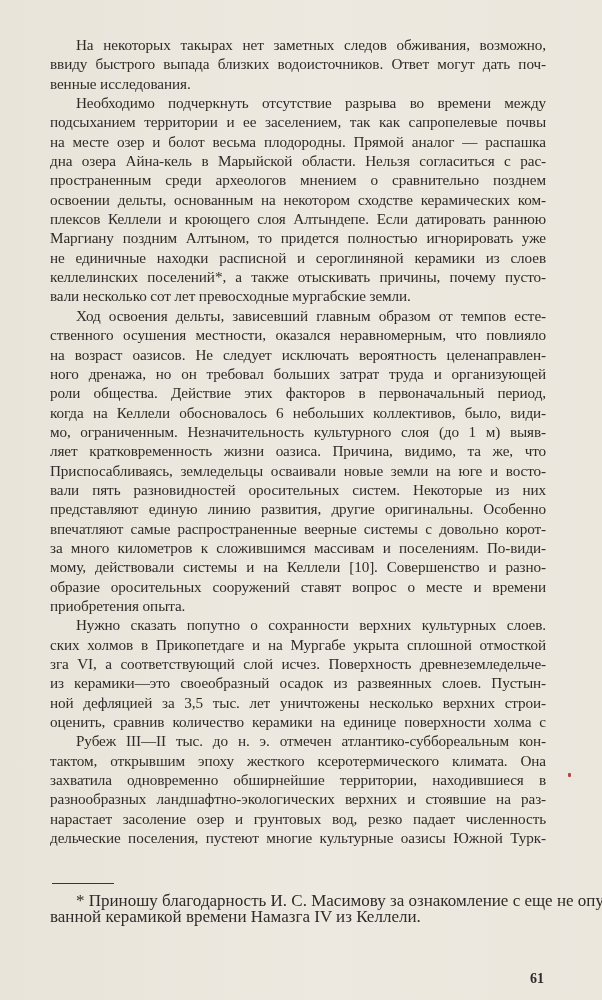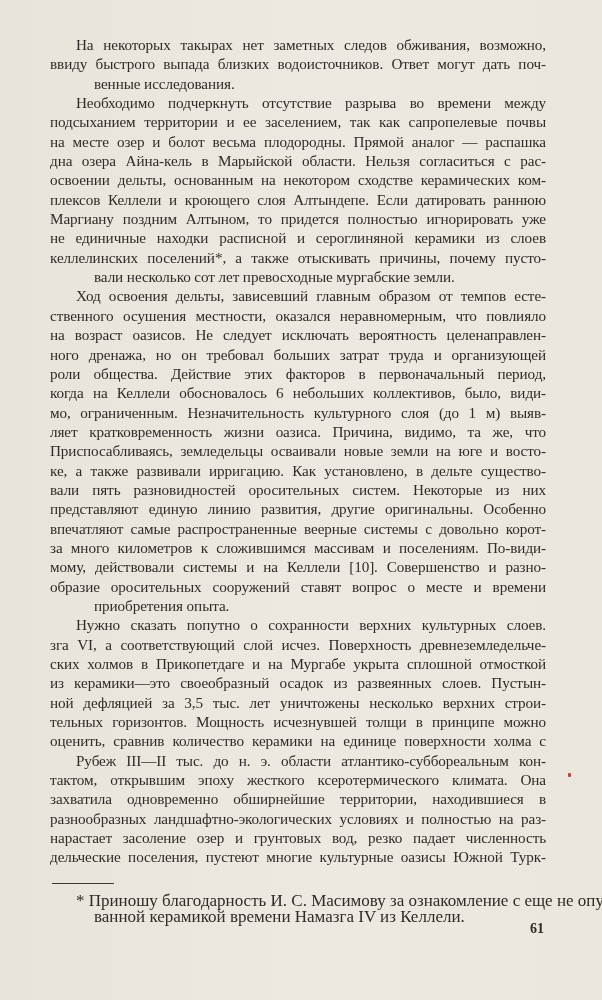--- a/index.html
+++ b/index.html
@@ -26,39 +26,39 @@
     }
     .line {
       display: block;
       white-space: nowrap;
       text-align: justify;
       text-align-last: justify;
       height: 19.35px;
       overflow: visible;
     }
     .line.indent { padding-left: 26px; }
-    .line.last { text-align-last: left; margin-left: 44px; }
+    .line.last { text-align-last: left; }
     .footnote-rule {
       position: absolute;
       left: 52px; top: 883px;
       width: 62px; height: 0;
       border-top: 1.3px solid #3a3632;
     }
     .footnote {
       position: absolute;
       left: 50px; top: 893px;
       width: 496px;
       font-size: 17px;
       line-height: 16px;
     }
     .footnote .line { height: 16px; }
     .footnote .line.indent { padding-left: 26px; }
     .page-number {
       position: absolute;
-      left: 530px; top: 921px;
+      left: 530px; top: 971px;
       font-size: 14px;
       font-weight: bold;
       font-family: "Liberation Serif", "DejaVu Serif", serif;
     }
     .speck {
       position: absolute;
       left: 568px; top: 773px;
       width: 3px; height: 4px;
       background: #b24a44;
       border-radius: 1px;
@@ -72,60 +72,59 @@
       <div>
         <span class="line indent">На некоторых такырах нет заметных следов обживания, возможно,</span>
         <span class="line">ввиду быстрого выпада близких водоисточников. Ответ могут дать поч-</span>
         <span class="line last">венные исследования.</span>
       </div>
       <div>
         <span class="line indent">Необходимо  подчеркнуть отсутствие  разрыва во времени  между</span>
         <span class="line">подсыханием территории и ее заселением, так как сапропелевые почвы</span>
         <span class="line">на месте озер и болот весьма плодородны. Прямой аналог — распашка</span>
         <span class="line">дна озера Айна-кель в Марыйской области. Нельзя согласиться с рас-</span>
+        <span class="line">пространенным  среди археологов  мнением о сравнительно  позднем</span>
         <span class="line">освоении дельты, основанным на некотором сходстве керамических ком-</span>
         <span class="line">плексов Келлели и кроющего слоя Алтындепе. Если датировать раннюю</span>
         <span class="line">Маргиану поздним Алтыном, то придется полностью игнорировать уже</span>
         <span class="line">не единичные находки расписной и сероглиняной керамики из слоев</span>
         <span class="line">келлелинских поселений*, а также отыскивать причины, почему пусто-</span>
         <span class="line last">вали несколько сот лет превосходные мургабские земли.</span>
       </div>
       <div>
         <span class="line indent">Ход освоения дельты, зависевший главным образом от темпов есте-</span>
         <span class="line">ственного осушения местности, оказался неравномерным, что повлияло</span>
         <span class="line">на возраст оазисов. Не следует исключать вероятность целенаправлен-</span>
         <span class="line">ного дренажа, но он требовал больших затрат  труда и организующей</span>
         <span class="line">роли общества.  Действие этих  факторов в первоначальный  период,</span>
         <span class="line">когда на Келлели обосновалось 6 небольших коллективов, было, види-</span>
         <span class="line">мо, ограниченным. Незначительность культурного слоя  (до 1 м)  выяв-</span>
         <span class="line">ляет кратковременность  жизни оазиса.  Причина, видимо,  та же, что</span>
         <span class="line">Приспосабливаясь,  земледельцы осваивали новые  земли  на  юге и восто-</span>
-        <span class="line">ке, а также развивали ирригацию. Как установлено, в дельте существо-</span>
         <span class="line">вали  пять  разновидностей  оросительных  систем.  Некоторые  из  них</span>
         <span class="line">представляют единую линию развития, другие оригинальны.  Особенно</span>
         <span class="line">впечатляют самые распространенные веерные системы с довольно корот-</span>
         <span class="line">за много километров к сложившимся массивам и поселениям. По-види-</span>
         <span class="line">мому, действовали системы и на Келлели [10].  Совершенство и разно-</span>
         <span class="line">образие оросительных сооружений  ставят вопрос о месте  и  времени</span>
         <span class="line last">приобретения опыта.</span>
       </div>
       <div>
         <span class="line indent">Нужно сказать попутно о сохранности верхних культурных  слоев.</span>
+        <span class="line">ских холмов в Прикопетдаге и на Мургабе укрыта сплошной отмосткой</span>
         <span class="line">зга VI, а соответствующий слой исчез. Поверхность древнеземледельче-</span>
-        <span class="line">ских холмов в Прикопетдаге и на Мургабе укрыта сплошной отмосткой</span>
         <span class="line">из  керамики—это  своеобразный  осадок  из  развеянных слоев. Пустын-</span>
         <span class="line">ной дефляцией за 3,5 тыс. лет уничтожены несколько верхних  строи-</span>
-        <span class="line">тельных горизонтов. Мощность исчезнувшей толщи в принципе можно</span>
         <span class="line">оценить, сравнив количество керамики на единице поверхности холма с</span>
       </div>
       <div>
-        <span class="line indent">Рубеж III—II тыс. до н. э. области атлантико-суббореальным кон-</span>
+        <span class="line indent">Рубеж III—II тыс. до н. э. отмечен атлантико-суббореальным кон-</span>
         <span class="line">тактом, открывшим эпоху жесткого  ксеротермического климата.  Она</span>
         <span class="line">захватила одновременно  обширнейшие  территории, находившиеся в</span>
-        <span class="line">разнообразных ландшафтно-экологических условиях и полностью на раз-</span>
+        <span class="line">разнообразных ландшафтно-экологических верхних и стоявшие на раз-</span>
         <span class="line">нарастает засоление озер и грунтовых  вод, резко падает  численность</span>
         <span class="line">дельческие поселения, пустеют многие культурные оазисы Южной Турк-</span>
       </div>
     </div>
   <div class="footnote-rule"></div>
   <div class="footnote" id="footnote">
       <span class="line indent">* Приношу благодарность И. С. Масимову за ознакомление с еще не опублико-</span>
       <span class="line last">ванной керамикой времени Намазга IV из Келлели.</span>
     </div>
   <div class="page-number">61</div>

